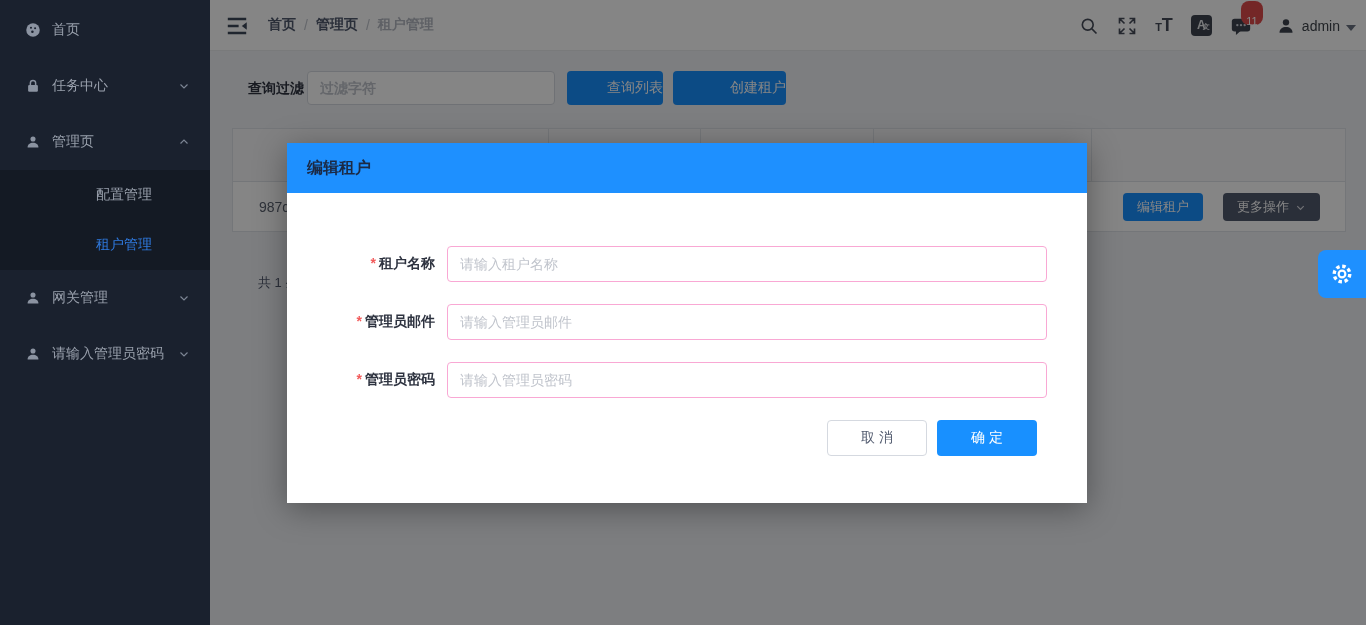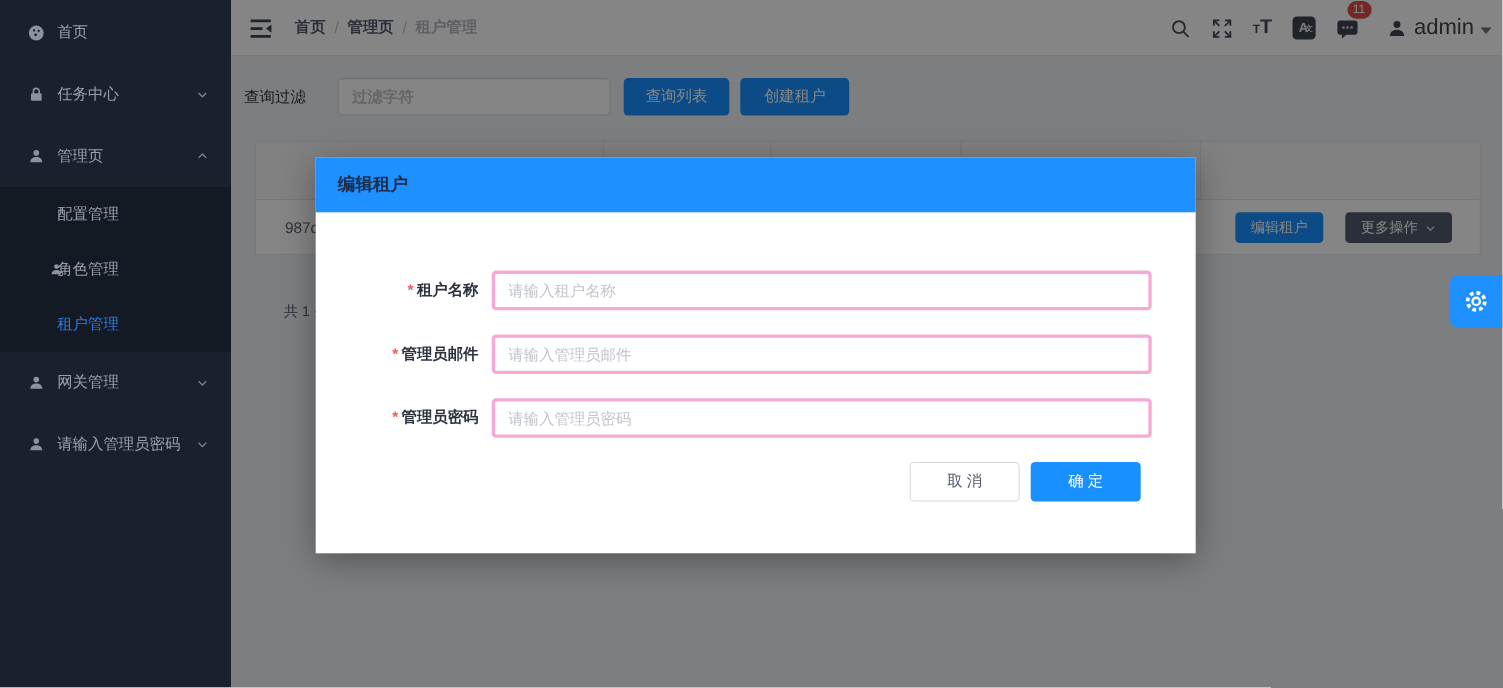--- a/index.html
+++ b/index.html
@@ -6,21 +6,21 @@
   html,body { width:1366px; height:625px; overflow:hidden; }
   body { font-family:"Liberation Sans","DejaVu Sans",sans-serif; font-size:14px; color:#515a6e; }
   #stage { position:relative; width:1366px; height:625px; background:#f0f2f5; overflow:hidden; }
 
   
   .sidebar { position:absolute; left:0; top:0; width:210px; height:625px; background:#1a212e; z-index:1; }
   .s-item { position:relative; height:56px; display:flex; align-items:center; padding-left:24px; color:#99a0ac; cursor:pointer; }
   .s-item .icon { width:18px; height:18px; margin-right:10px; color:#8b93a1; flex:0 0 18px; }
   .s-item .chev { position:absolute; right:20px; top:50%; margin-top:-6px; width:12px; height:12px; color:#7c8materials594; color:#7c8594; }
   .s-sub-block { background:#141a24; padding:0; }
-  .s-sub { position:relative; height:50px; display:flex; align-items:center; padding-left:52px; color:#99a0ac; cursor:pointer; }
+  .s-sub { position:relative; height:50px; display:flex; align-items:center; padding-left:96px; color:#99a0ac; cursor:pointer; }
   .s-sub .icon { position:absolute; left:44px; width:16px; height:16px; color:#8b93a1; }
   .s-sub.active { color:#2f7ae0; }
   svg { display:block; }
 
   
   .main { position:absolute; left:210px; top:0; width:1156px; height:625px; background:#f0f2f5; }
   .topbar { position:absolute; left:0; top:0; width:1156px; height:51px; background:#ffffff; border-bottom:1px solid #e8eaec; }
   .fold-btn { position:absolute; left:14px; top:13px; width:26px; height:26px; color:#3d4758; cursor:pointer; }
   .breadcrumb { position:absolute; left:58px; top:16px; display:flex; gap:8px; align-items:center; font-size:14px; }
   .crumb { color:#515a6e; font-weight:bold; cursor:pointer; }
@@ -28,34 +28,34 @@
   .crumb.last { color:#b5b9c2; font-weight:bold; cursor:default; }
 
   .topbar-right { position:absolute; right:10px; top:0; height:51px; display:flex; align-items:center; gap:18px; }
   .tb-icon { width:20px; height:20px; color:#464c59; cursor:pointer; position:relative; }
   .tt-icon { font-weight:bold; color:#464c59; cursor:pointer; line-height:20px; }
   .tt-icon .sm { font-size:11px; }
   .tt-icon .lg { font-size:18px; }
   .sq-icon { width:21px; height:21px; background:#3e4450; border-radius:4px; color:#e9eaec; font-size:12px; font-weight:bold; text-align:center; line-height:21px; cursor:pointer; position:relative; }
   .sq-icon sup { font-size:7px; position:absolute; top:1px; right:2px; }
   .msg-wrap { position:relative; width:22px; height:22px; cursor:pointer; color:#3e4450; }
-  .badge { position:absolute; top:-14px; left:11px; min-width:22px; height:16px; background:#df4b4b; color:#fff; border-radius:8px; font-size:11px; line-height:16px; text-align:center; padding:0 4px; }
+  .badge { position:absolute; top:-14px; left:11px; min-width:22px; height:16px; background:#df4b4b; color:#fff; border-radius:8px; font-size:11px; line-height:16px; text-align:center; padding:12px 4px; }
   .user-area { display:flex; align-items:center; gap:6px; cursor:pointer; margin-left:6px; }
   .user-area .avatar { width:20px; height:20px; color:#3e4450; }
-  .user-name { font-size:20px; color:#3f4document44b; color:#3f444b; }
+  .user-name { font-size:14px; color:#3f4document44b; color:#3f444b; }
   .caret-down { width:0; height:0; border-left:5px solid transparent; border-right:5px solid transparent; border-top:6px solid #6a7widow180; border-top:6px solid #6a7180; margin-top:4px; }
 
   
-  .filter-label { position:absolute; left:12px; top:80px; font-weight:normal; color:#2e3340; }
+  .filter-label { position:absolute; left:38px; top:80px; font-weight:bold; color:#2e3340; }
   .filter-input { position:absolute; left:97px; top:71px; width:248px; height:34px; border:1px solid #d5d9e0; border-radius:4px; background:#fff; padding:0 12px; font-size:14px; color:#515a6e; outline:none; font-family:inherit;font-weight:bold; }
   .filter-input::placeholder { color:#c0c4cc; }
-  .btn { border:none; border-radius:4px; color:#fff; font-size:14px; cursor:pointer; font-family:inherit; }
+  .btn { border:none; border-radius:4px; color:#fff; font-size:14px; cursor:pointer; font-family:inherit;text-align:right; }
   .btn-primary { background:#1890ff; }
   .btn-query { position:absolute; left:357px; top:71px; width:96px; height:34px; }
-  .btn-create { position:absolute; left:463px; top:71px; width:99px; height:34px; }
+  .btn-create { position:absolute; left:463px; top:71px; width:113px; height:34px; }
 
   .table { position:absolute; left:22px; top:128px; width:1114px; height:104px; background:#fff; border:1px solid #dfe3e8; }
   .thead { position:relative; height:53px; background:#f7f8fa; border-bottom:1px solid #dfe3e8; }
   .th-div { position:absolute; top:0; bottom:0; width:1px; background:#dfe3e8; }
   .th-op { position:absolute; left:858px; right:0; top:0; height:53px; display:flex; align-items:center; justify-content:center; font-weight:bold; color:#515a6e; }
   .trow { position:relative; height:49px; background:#fff; }
   .td-id { position:absolute; left:26px; top:0; height:49px; display:flex; align-items:center; color:#5b6270; }
   .row-btn { position:absolute; top:11px; height:28px; border-radius:4px; color:#fff; font-size:13px; border:none; cursor:pointer; font-family:inherit; }
   .row-btn-edit { left:890px; width:80px; background:#1890ff; }
   .row-btn-more { left:990px; width:97px; background:#515a6e; display:flex; align-items:center; justify-content:center; gap:6px; }
@@ -63,21 +63,21 @@
   .total-text { position:absolute; left:48px; top:274px; font-size:13px; color:#515a6e; }
 
   
   .overlay { position:absolute; left:210px; top:0; right:0; bottom:0; background:rgba(0,0,0,0.48); z-index:5; }
   .modal { position:absolute; left:287px; top:143px; width:800px; height:360px; background:#fff; z-index:10; box-shadow:0 6px 30px rgba(0,0,0,.35); }
   .modal-header { height:50px; background:#1e90ff; display:flex; align-items:center; padding-left:20px; }
   .modal-title { font-size:16px; font-weight:bold; color:#1b2a45; }
   .form-row { position:absolute; left:0; height:36px; display:flex; align-items:center; }
   .form-label { width:148px; text-align:right; font-weight:bold; color:#2e3340; font-size:14px; }
   .req-star { color:#f25b5b; margin-right:3px; }
-  .form-input { position:absolute; left:160px; top:0; width:600px; height:36px; border:3px solid #f9a8d4; border-radius:4px; padding:0 12px; font-size:14px; color:#515a6e; outline:none; font-family:inherit; }
+  .form-input { position:absolute; left:160px; top:0; width:600px; height:36px; border:1px solid #f9a8d4; border-radius:4px; padding:0 12px; font-size:14px; color:#515a6e; outline:none; font-family:inherit; }
   .form-input::placeholder { color:#c0c4cc; }
   .modal-btn { position:absolute; top:277px; width:100px; height:36px; border-radius:4px; font-size:14px; cursor:pointer; font-family:inherit; }
   .btn-cancel { left:540px; background:#fff; border:1px solid #d5d9e0; color:#515a6e; }
   .btn-ok { left:650px; background:#1890ff; border:none; color:#fff; }
 
   .gear-btn { position:absolute; left:1318px; top:250px; width:48px; height:48px; background:#1e90ff; border-radius:8px 0 0 8px; z-index:10; display:flex; align-items:center; justify-content:center; cursor:pointer; color:#fff; }
 </style>
 </head>
 <body>
 
@@ -122,30 +122,20 @@
       <span class="chev">
         <svg viewBox="0 0 24 24" width="12" height="12">
             <path d="M5 15l7-7 7 7" fill="none" stroke="currentColor" stroke-width="2.4"></path>
           </svg>
       </span>
     </div>
 
     <div class="s-sub-block">
       <div class="s-sub">
         <span>配置管理</span>
-      </div>
-      <div class="s-sub">
-        <span class="icon">
-          <svg viewBox="0 0 24 24" width="16" height="16">
-              <circle cx="11" cy="8" r="3.2" fill="currentColor"></circle>
-              <path d="M4.2 18.6c0-3.8 3-5.8 6.8-5.8 2.1 0 4 .6 5.2 1.8l-2.4 4z" fill="currentColor"></path>
-              <circle cx="17.3" cy="18" r="2.4" fill="none" stroke="currentColor" stroke-width="1.6"></circle>
-            </svg>
-        </span>
-        <span>角色管理</span>
       </div>
       <div class="s-sub active">
         <span>租户管理</span>
       </div>
     </div>
 
     <div class="s-item">
       <span class="icon">
         <svg viewBox="0 0 24 24" width="18" height="18">
             <circle cx="12" cy="8" r="3.4" fill="currentColor"></circle>

